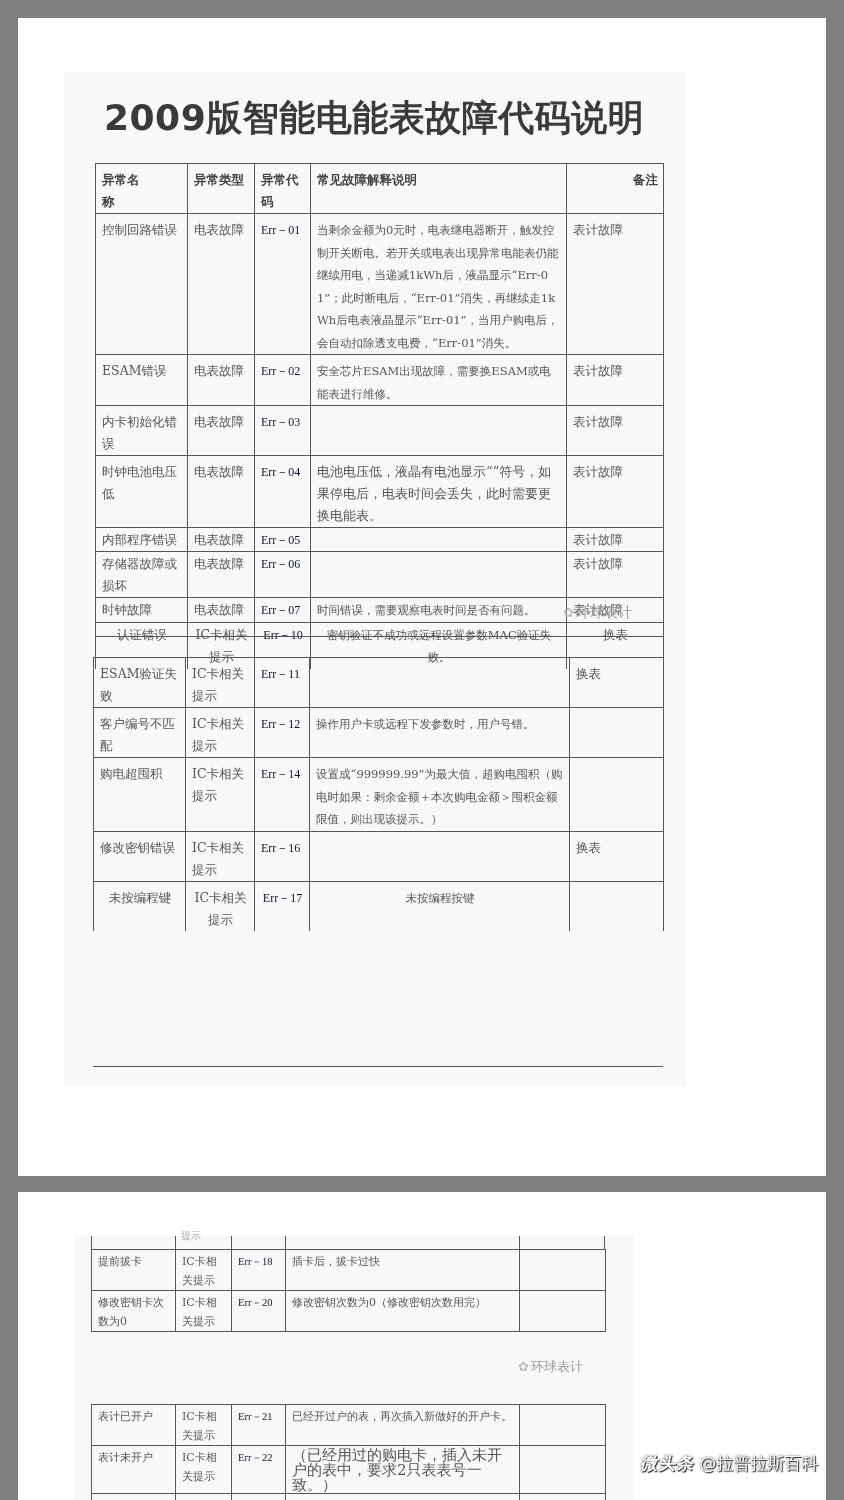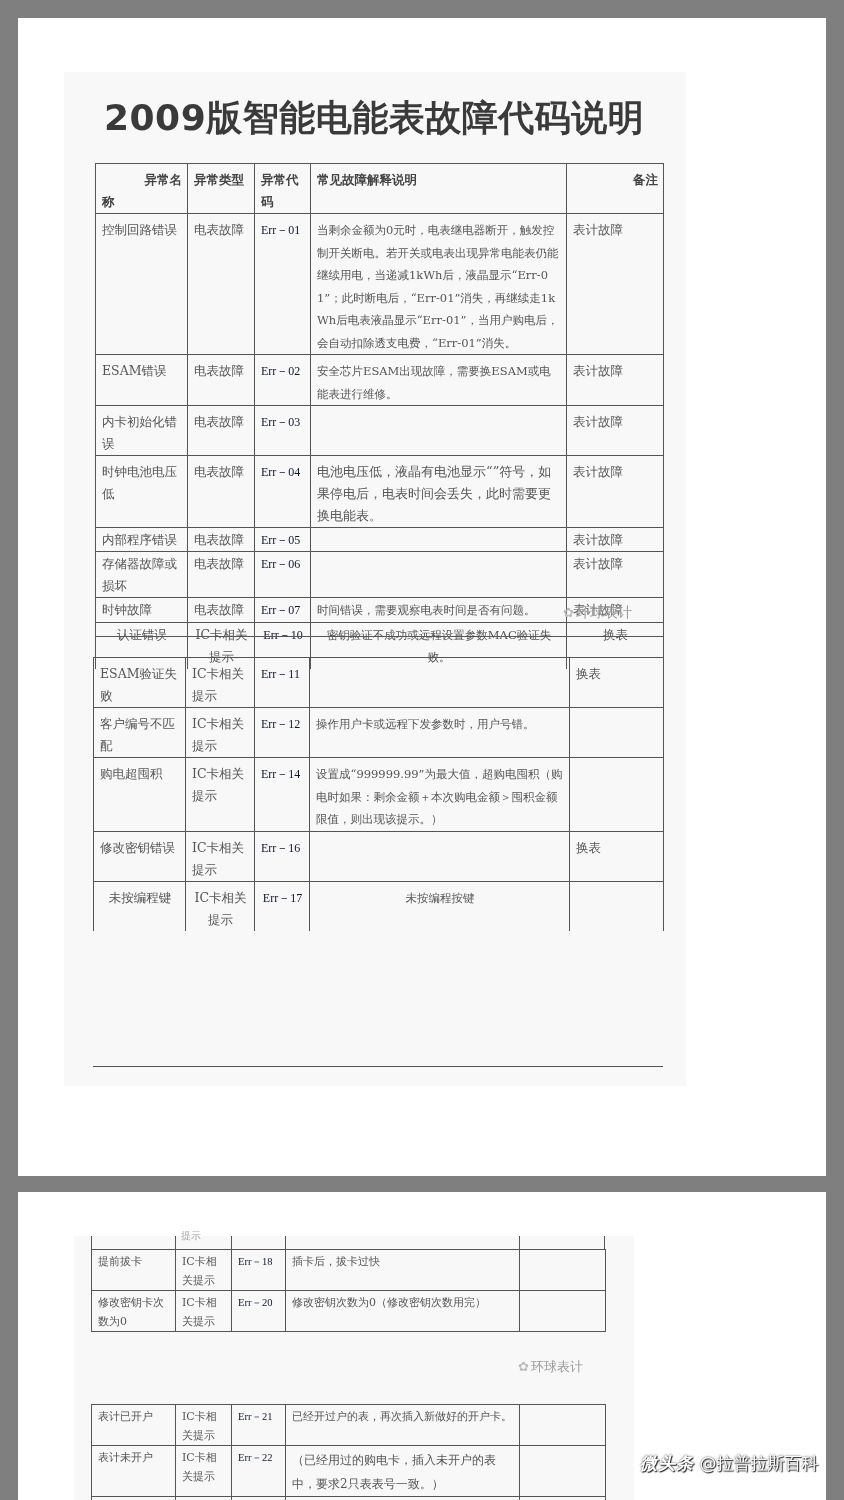--- a/index.html
+++ b/index.html
@@ -25,21 +25,21 @@
     font-family:"DejaVu Serif", serif; font-size:12.5px; color:#555;
   }
   table.ft td {
     border:1.5px solid #555; vertical-align:top; padding:5px 5px 0 6px;
     line-height:22px; overflow:hidden; word-break:break-all;
   }
   table.ft td.code { font-family:Liberation Serif, serif; font-size:12px; color:#0f172a; }
   table.ft td.desc { font-size:11.5px; line-height:22.5px; }
   table.ft tr.hdr td { font-weight:bold; color:#444; }
   table.open-bottom tr:last-child td { border-bottom:none;text-align:center; }
-  .hdr-name { text-align:right; }
+  .hdr-name { text-align:left; }
   .hdr-note { text-align:right; padding-right:14px; }
   .wm {
     position:absolute; font-family:"DejaVu Sans", sans-serif; font-size:14px;
     color:#9a9a9a; white-space:nowrap;
   }
   .wm .wm-icon { font-size:13px; color:#bbb; margin-right:2px; }
   .footer-wm {
     position:absolute; left:640px; top:1452px; white-space:nowrap;
     font-family:"DejaVu Sans", sans-serif; font-size:17px; color:#ffffff;
     text-shadow:0 0 2px #333, 1px 1px 1px #222;
@@ -240,21 +240,21 @@
     <td style="line-height:19px; padding-top:2px">表计已开户</td>
     <td style="line-height:19px; padding-top:2px">IC卡相关提示</td>
     <td class="code" style="font-size:10.5px; line-height:19px; padding-top:2px">Err－21</td>
     <td class="desc" style="font-size:11px; line-height:19px; padding-top:2px">已经开过户的表，再次插入新做好的开户卡。</td>
     <td></td>
   </tr>
   <tr style="height:41px">
     <td style="line-height:19px; padding-top:2px">表计未开户</td>
     <td style="line-height:19px; padding-top:2px">IC卡相关提示</td>
     <td class="code" style="font-size:10.5px; line-height:19px; padding-top:2px">Err－22</td>
-    <td class="desc" style="font-size:12px; line-height:24px; padding-top:2px">（已经用过的购电卡，插入未开户的表中，要求2只表表号一致。）</td>
+    <td class="desc" style="font-size:15px; line-height:15px; padding-top:2px">（已经用过的购电卡，插入未开户的表中，要求2只表表号一致。）</td>
     <td></td>
   </tr>
   <tr style="height:40px">
     <td style="line-height:19px; padding-top:2px">卡损坏或不明</td>
     <td style="line-height:19px; padding-top:2px">IC卡相关</td>
     <td class="code" style="font-size:10.5px; line-height:19px; padding-top:2px">Err－23</td>
     <td class="desc" style="font-size:11px; line-height:19px; padding-top:2px">反插卡、插铁片、卡片损坏</td>
     <td></td>
   </tr>
 </tbody>

